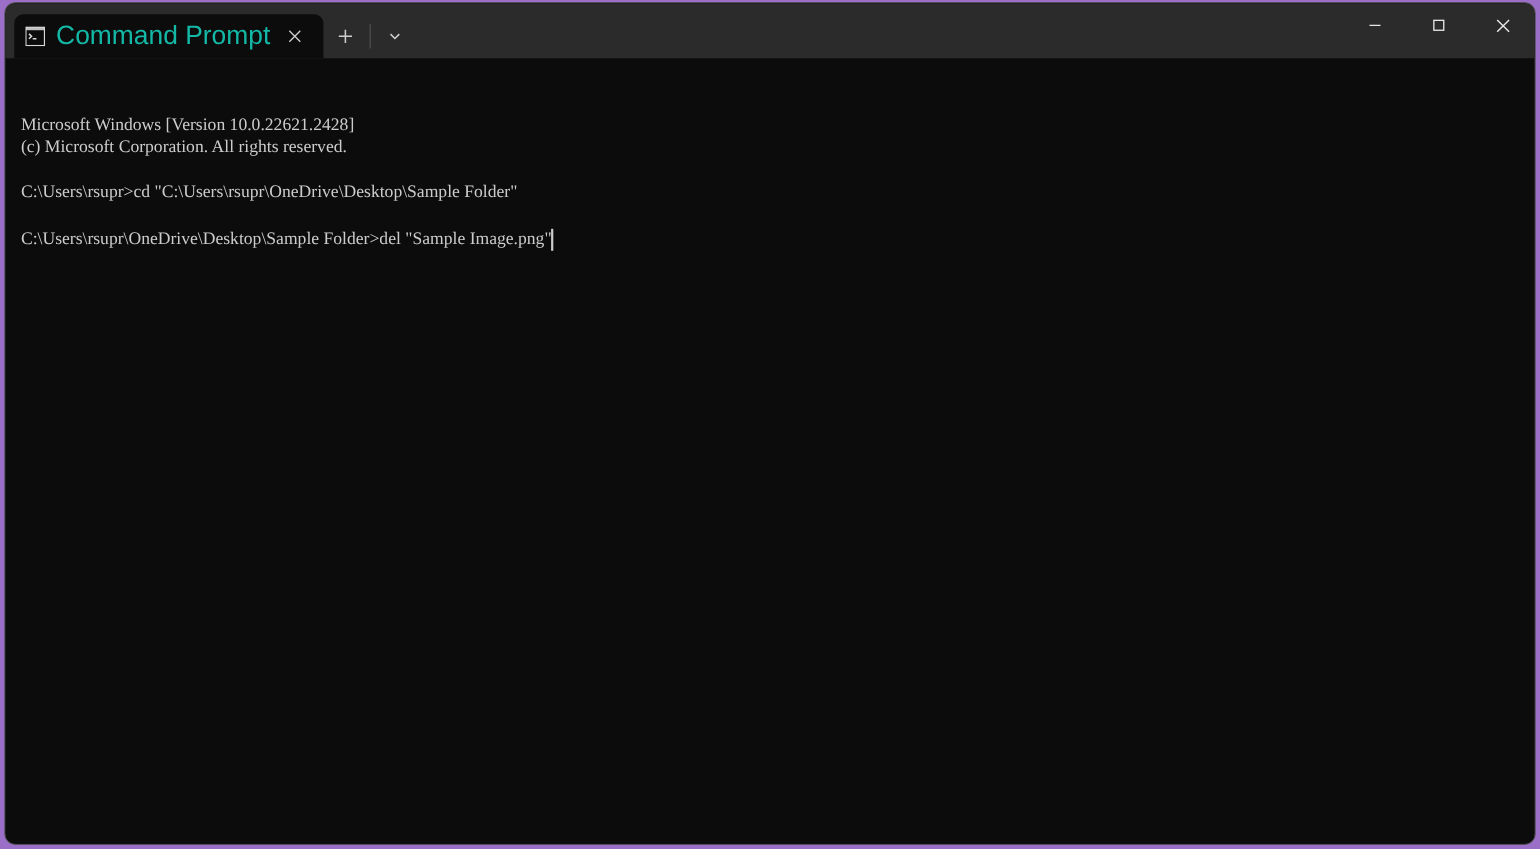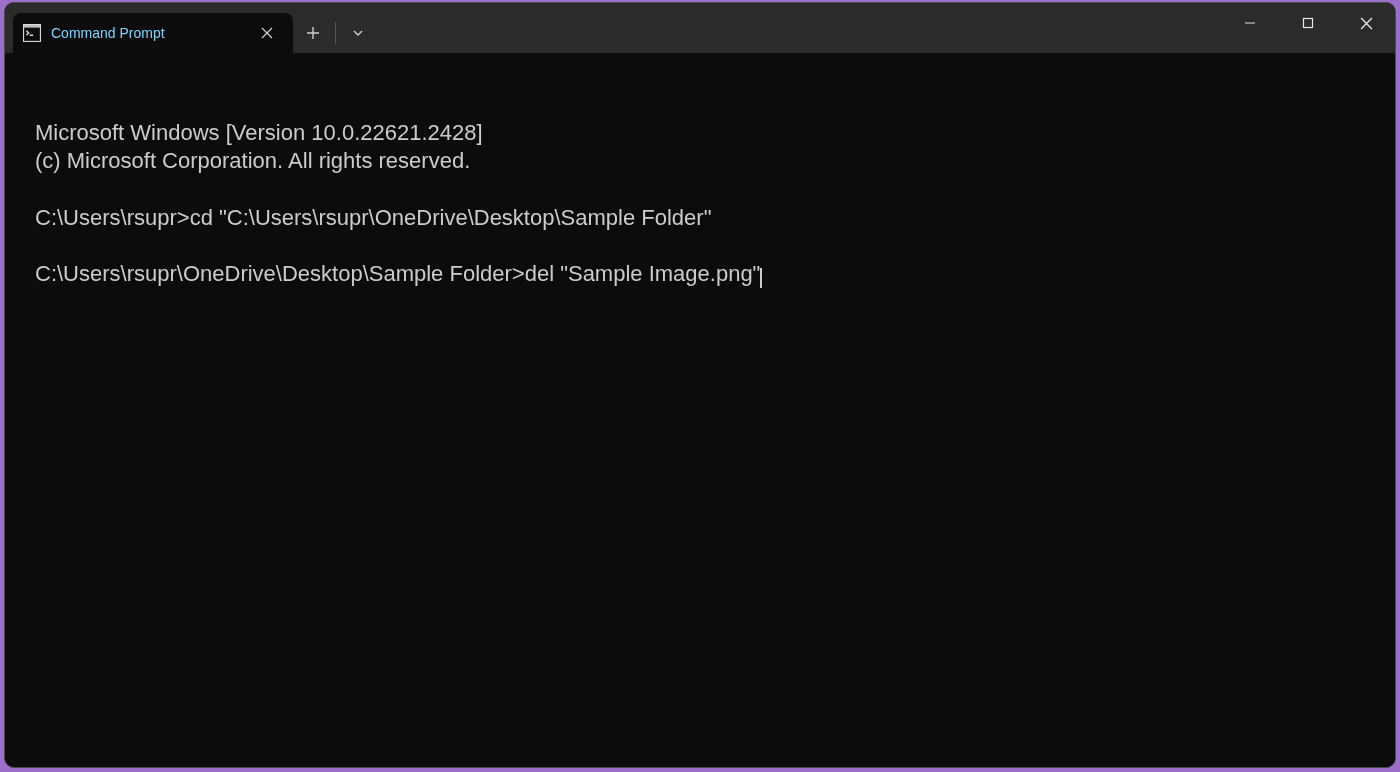--- a/index.html
+++ b/index.html
@@ -38,22 +38,22 @@
     padding: 0 14px 0 10px;
     gap: 10px;
     min-width: 280px;
   }
   .tab-icon {
     width: 18px; height: 18px;
     display: flex; align-items: center; justify-content: center;
   }
   .tab-icon svg { width: 18px; height: 18px; }
   .tab-title {
-    color: #7dd3fc;
-    font-size: 14px;
+    color: #14b8a6;
+    font-size: 24px;
     font-weight: 500;
     flex: 1;
     white-space: nowrap;
   }
   .tab-close, .newtab-btn, .dropdown-btn {
     width: 32px; height: 32px;
     display: flex; align-items: center; justify-content: center;
     color: #cfcfcf;
     border-radius: 4px;
     cursor: pointer;
@@ -81,26 +81,25 @@
     width: 58px; height: 40px;
     display: flex; align-items: center; justify-content: center;
     color: #e8e8e8;
     cursor: pointer;
   }
   .terminal {
     flex: 1;
     background: #0c0c0c;
     padding: 10px 14px;
     color: #cccccc;
-    font-family: Liberation Sans, sans-serif;
-    font-size: 22px;
+    font-family: Liberation Serif, serif;
+    font-size: 16px;
     line-height: 1.28;
     white-space: pre;
     overflow: hidden;
-    margin-left: 16px;
   }
   .line { white-space: pre; }
   .cursor {
     display: inline-block;
     width: 1.5px;
     height: 20px;
     background: #cccccc;
     vertical-align: text-bottom;
     margin-left: 0px;
     position: relative;

